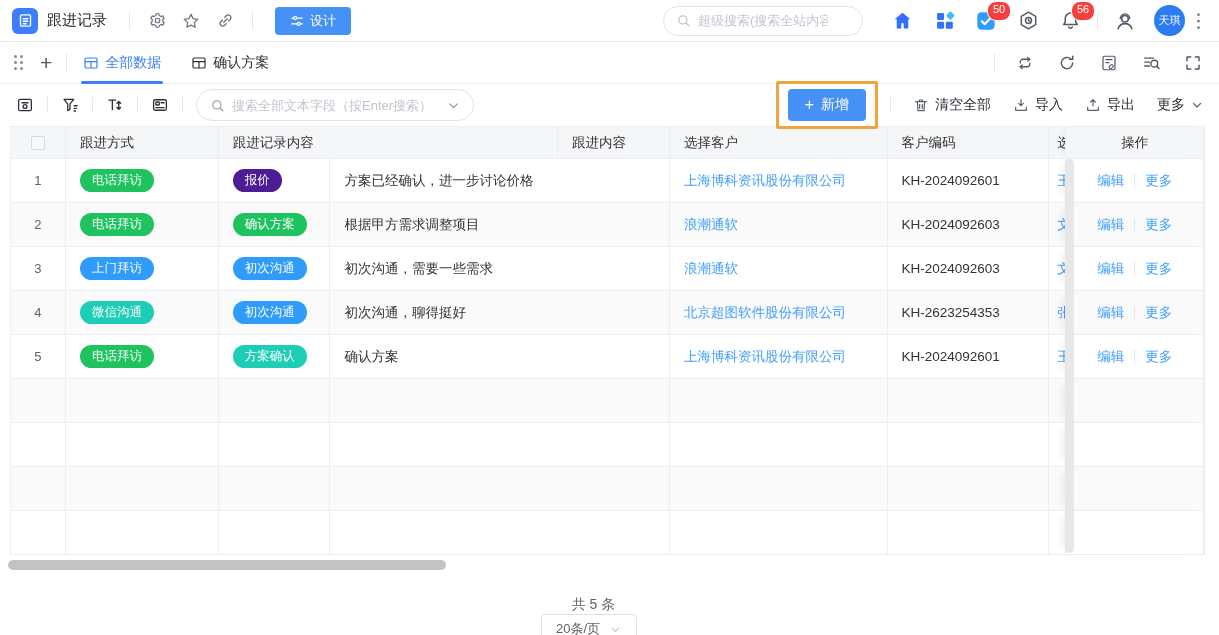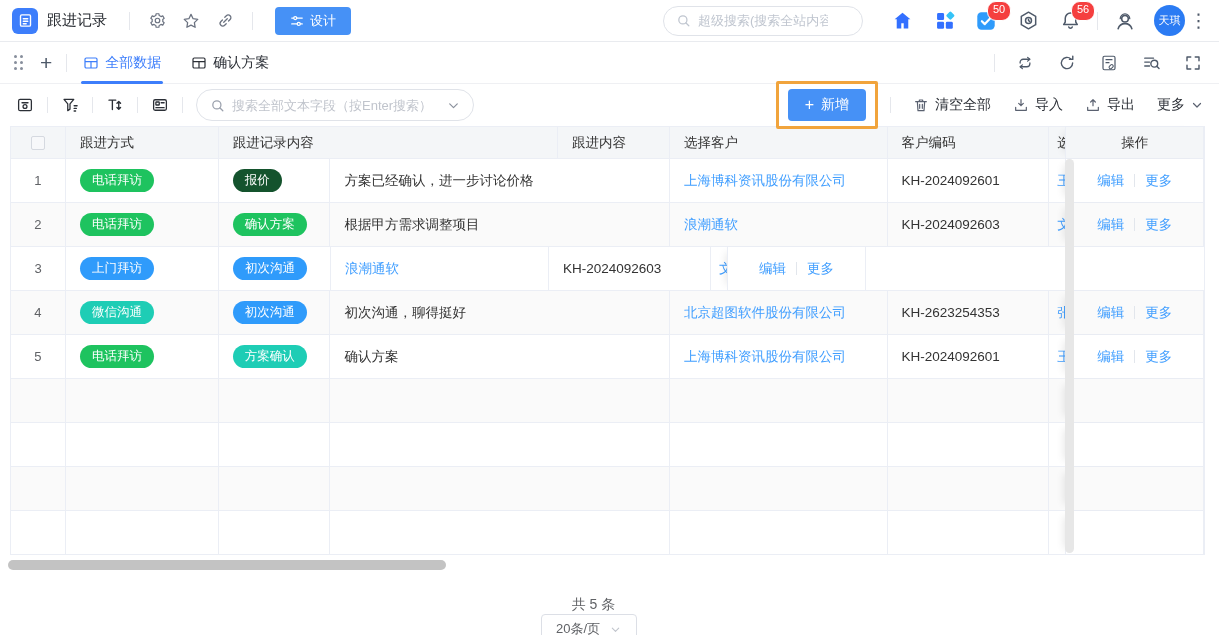--- a/index.html
+++ b/index.html
@@ -365,21 +365,21 @@
     </div>
     <div class="tbody" id="tbody">
         <div class="tr">
       <div class="td c0">
             <span>1</span>
           </div>
       <div class="td c1">
             <span class="badge" style="background: rgb(30, 195, 95);">电话拜访</span>
           </div>
       <div class="td c2">
-            <span class="badge" style="background: #14532d;">报价</span>
+            <span class="badge" style="background: #4c1d95;">报价</span>
           </div>
       <div class="td c3">方案已经确认，进一步讨论价格</div>
       <div class="td c4">
             <span class="link">上海博科资讯股份有限公司</span>
           </div>
       <div class="td c5">KH-2024092601</div>
       <div class="td c6">王</div>
       <div class="td c7">
         <span class="link">编辑</span>
         <span class="op-sep"></span>
@@ -411,20 +411,21 @@
         <div class="tr">
       <div class="td c0">
             <span>3</span>
           </div>
       <div class="td c1">
             <span class="badge" style="background: rgb(47, 155, 251);">上门拜访</span>
           </div>
       <div class="td c2">
             <span class="badge" style="background: rgb(47, 155, 251);">初次沟通</span>
           </div>
+      <div class="td c3">初次沟通，需要一些需求</div>
       <div class="td c4">
             <span class="link">浪潮通软</span>
           </div>
       <div class="td c5">KH-2024092603</div>
       <div class="td c6">文</div>
       <div class="td c7">
         <span class="link">编辑</span>
         <span class="op-sep"></span>
         <span class="link">更多</span>
       </div>

